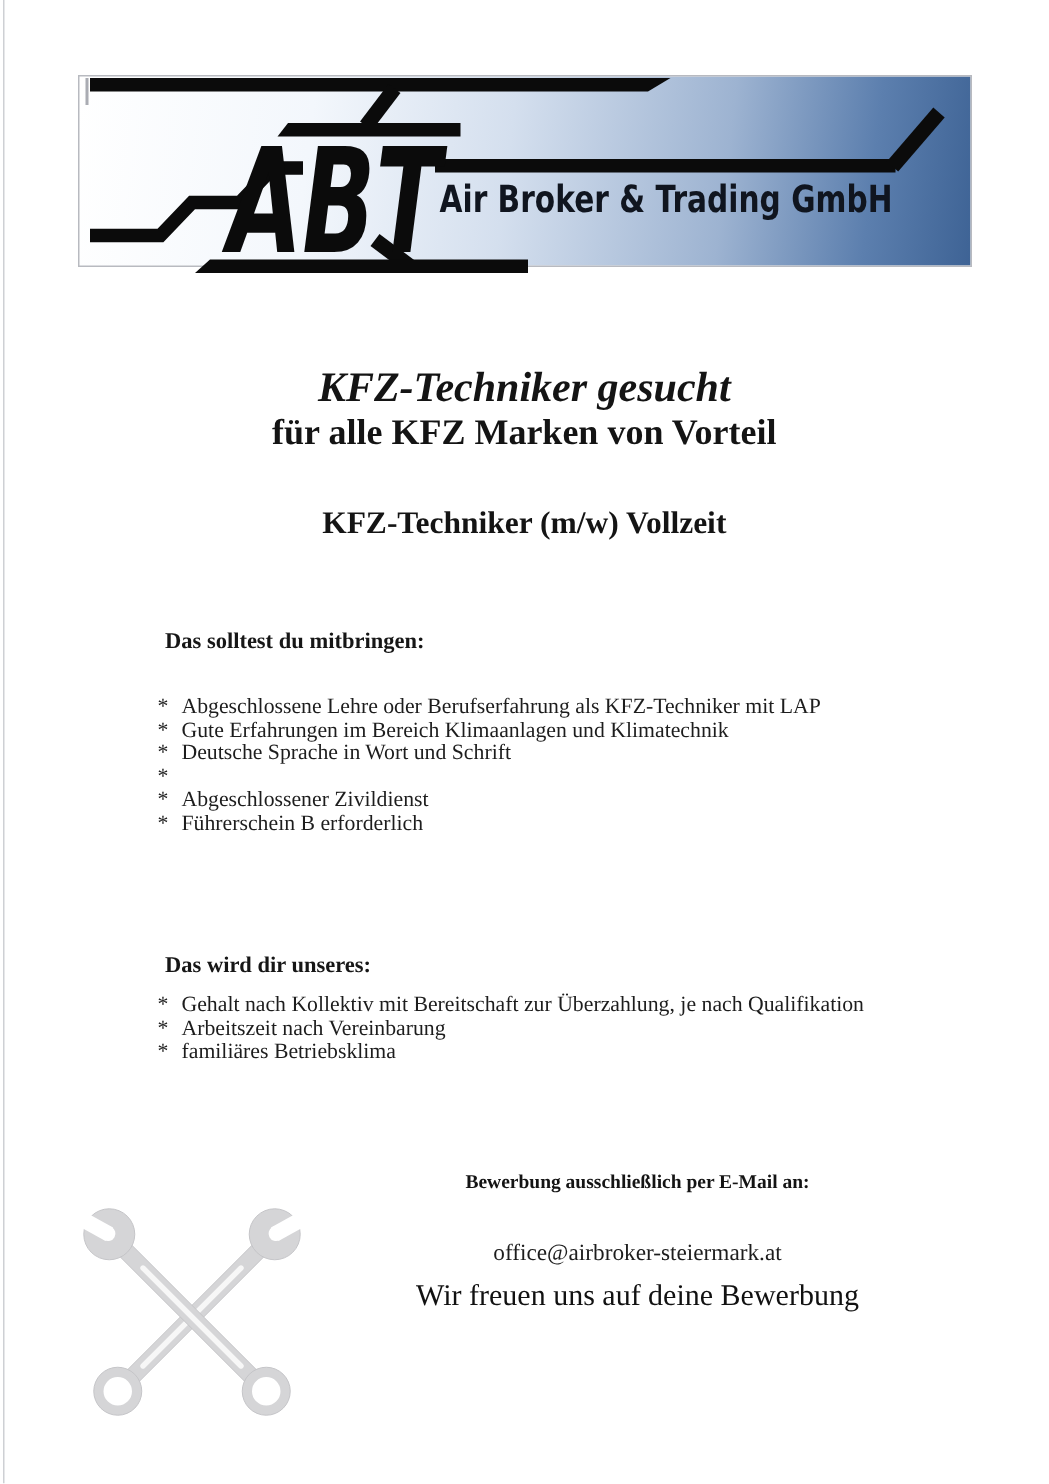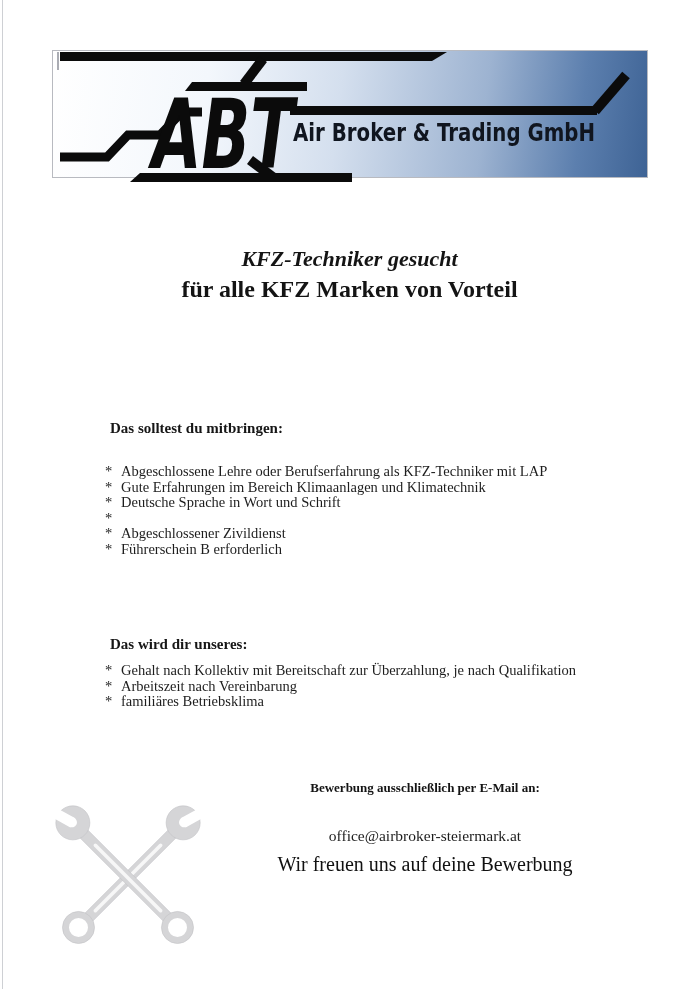--- a/index.html
+++ b/index.html
@@ -24,21 +24,21 @@
   .banner svg{position:absolute;left:-1px;top:-5px;overflow:visible;}
   .cursor-artifact{
     position:absolute;left:4px;top:1px;width:2px;height:18px;
     background:#8d909a;opacity:.75;
   }
   
   .title-block{
     position:absolute;top:243px;left:0;width:699px;
     text-align:center;line-height:31px;color:#141414;
   }
-  .title-line1{font-size:22px;font-weight:bold;font-style:italic;}
+  .title-line1{font-size:28px;font-weight:bold;font-style:italic;}
   .title-line2{font-size:24px;font-weight:bold;}
   .intro-block{
     position:absolute;top:334px;left:0;width:699px;
     text-align:center;line-height:28px;color:#141414;
     font-size:21px;font-weight:bold;
   }
   
   .section-heading{
     position:absolute;left:110px;
     font-size:15px;font-weight:bold;color:#161616;
@@ -85,20 +85,21 @@
     <text x="241" y="90" font-size="25" font-weight="bold" font-family="DejaVu Sans, sans-serif" fill="#10151f" textLength="302" lengthAdjust="spacingAndGlyphs">Air Broker &amp; Trading GmbH</text>
   </svg>
 </div>
 
 <div class="title-block">
   <div class="title-line1">KFZ-Techniker gesucht</div>
   <div class="title-line2">für alle KFZ Marken von Vorteil</div>
 </div>
 
 <div class="intro-block">
+  <div>KFZ-Techniker (m/w) Vollzeit</div>
 </div>
 
 <div class="section-heading" style="top:420px;text-align:right;">Das solltest du mitbringen:</div>
 <div class="bullet-list" style="top:464px;">
   <div class="bullet-row">
     <span class="bullet-marker">*</span>
     <span>Abgeschlossene Lehre oder Berufserfahrung als KFZ-Techniker mit LAP</span>
   </div>
   <div class="bullet-row">
     <span class="bullet-marker">*</span>

